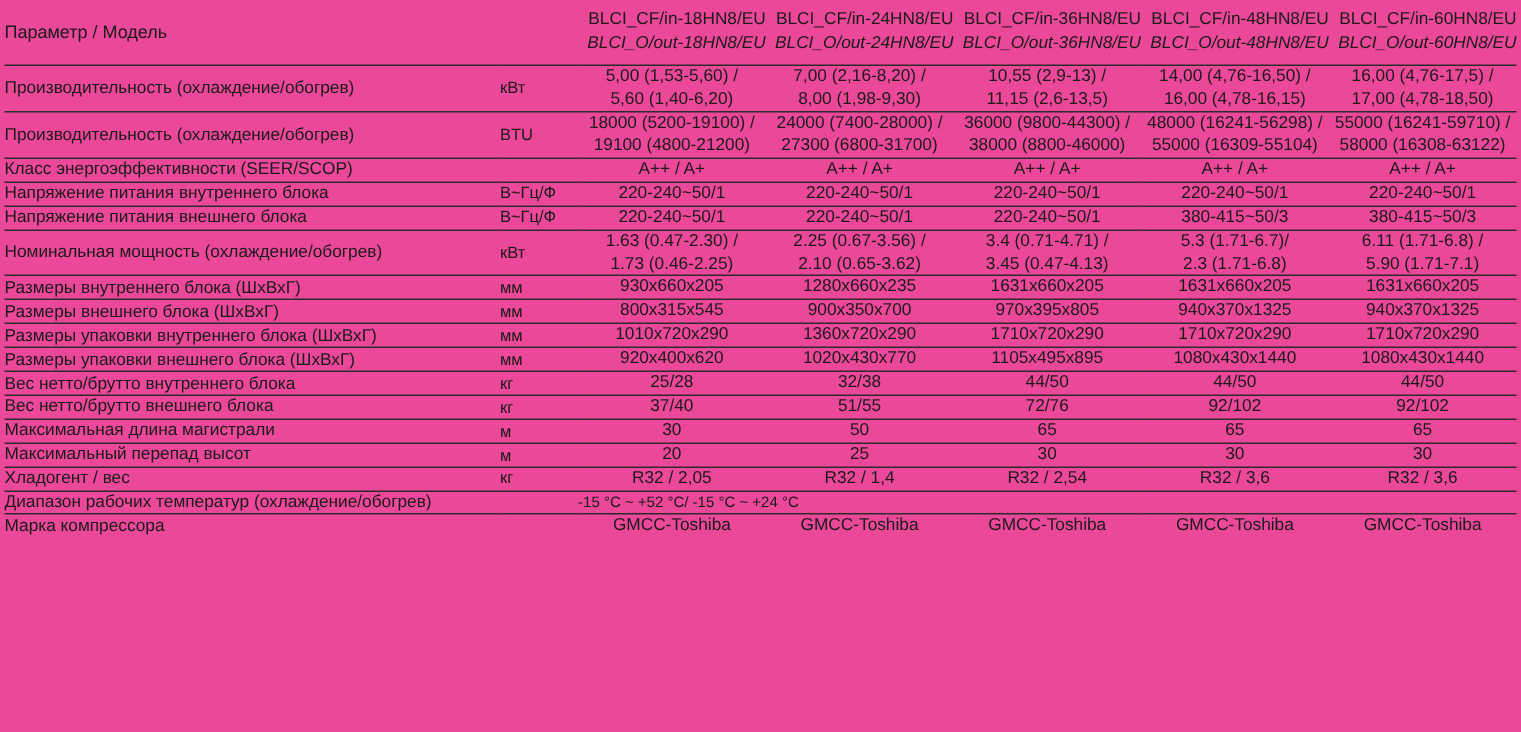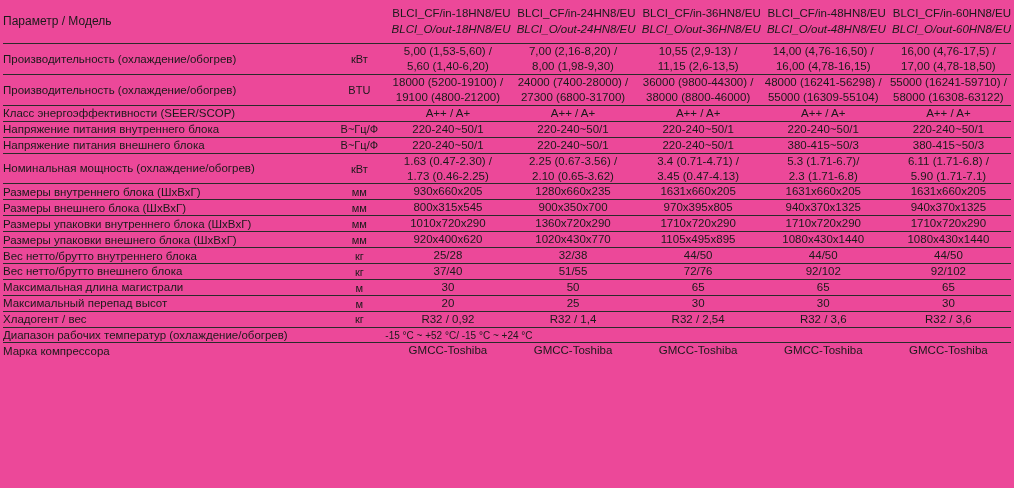--- a/index.html
+++ b/index.html
@@ -45,21 +45,21 @@
     border-left: 1px solid #2b2b2b;
   }
 
   td.param {
     text-align: left;
     padding: 3px 4px 3px 8px;
     font-size: 11.5px;
     line-height: 1.25;
   }
   td.unit {
-    text-align: center;
+    text-align: left;
     font-size: 11px;
     padding: 3px 2px;
   }
   td.val {
     text-align: center;
     padding: 3px 3px;
     font-size: 11.5px;
     line-height: 1.3;
   }
   td.val .l2 { display: block; }
@@ -265,21 +265,21 @@
         <td class="val vsep-l"><span>20</span></td>
         <td class="val vsep-l"><span>25</span></td>
         <td class="val vsep-l"><span>30</span></td>
         <td class="val vsep-l"><span>30</span></td>
         <td class="val vsep-l"><span>30</span></td>
       </tr>
 
       <tr class="rowline">
         <td class="param">Хладогент / вес</td>
         <td class="unit">кг</td>
-        <td class="val vsep-l"><span>R32 / 0,92</span></td>
+        <td class="val vsep-l"><span>R32 / 2,05</span></td>
         <td class="val vsep-l"><span>R32 / 1,4</span></td>
         <td class="val vsep-l"><span>R32 / 2,54</span></td>
         <td class="val vsep-l"><span>R32 / 3,6</span></td>
         <td class="val vsep-l"><span>R32 / 3,6</span></td>
       </tr>
 
       <tr class="rowline">
         <td class="param">Диапазон рабочих температур (охлаждение/обогрев)</td>
         <td class="unit"></td>
         <td class="fullspan vsep-l" colspan="5">-15 °C ~ +52 °C/ -15 °C ~ +24 °C</td>

